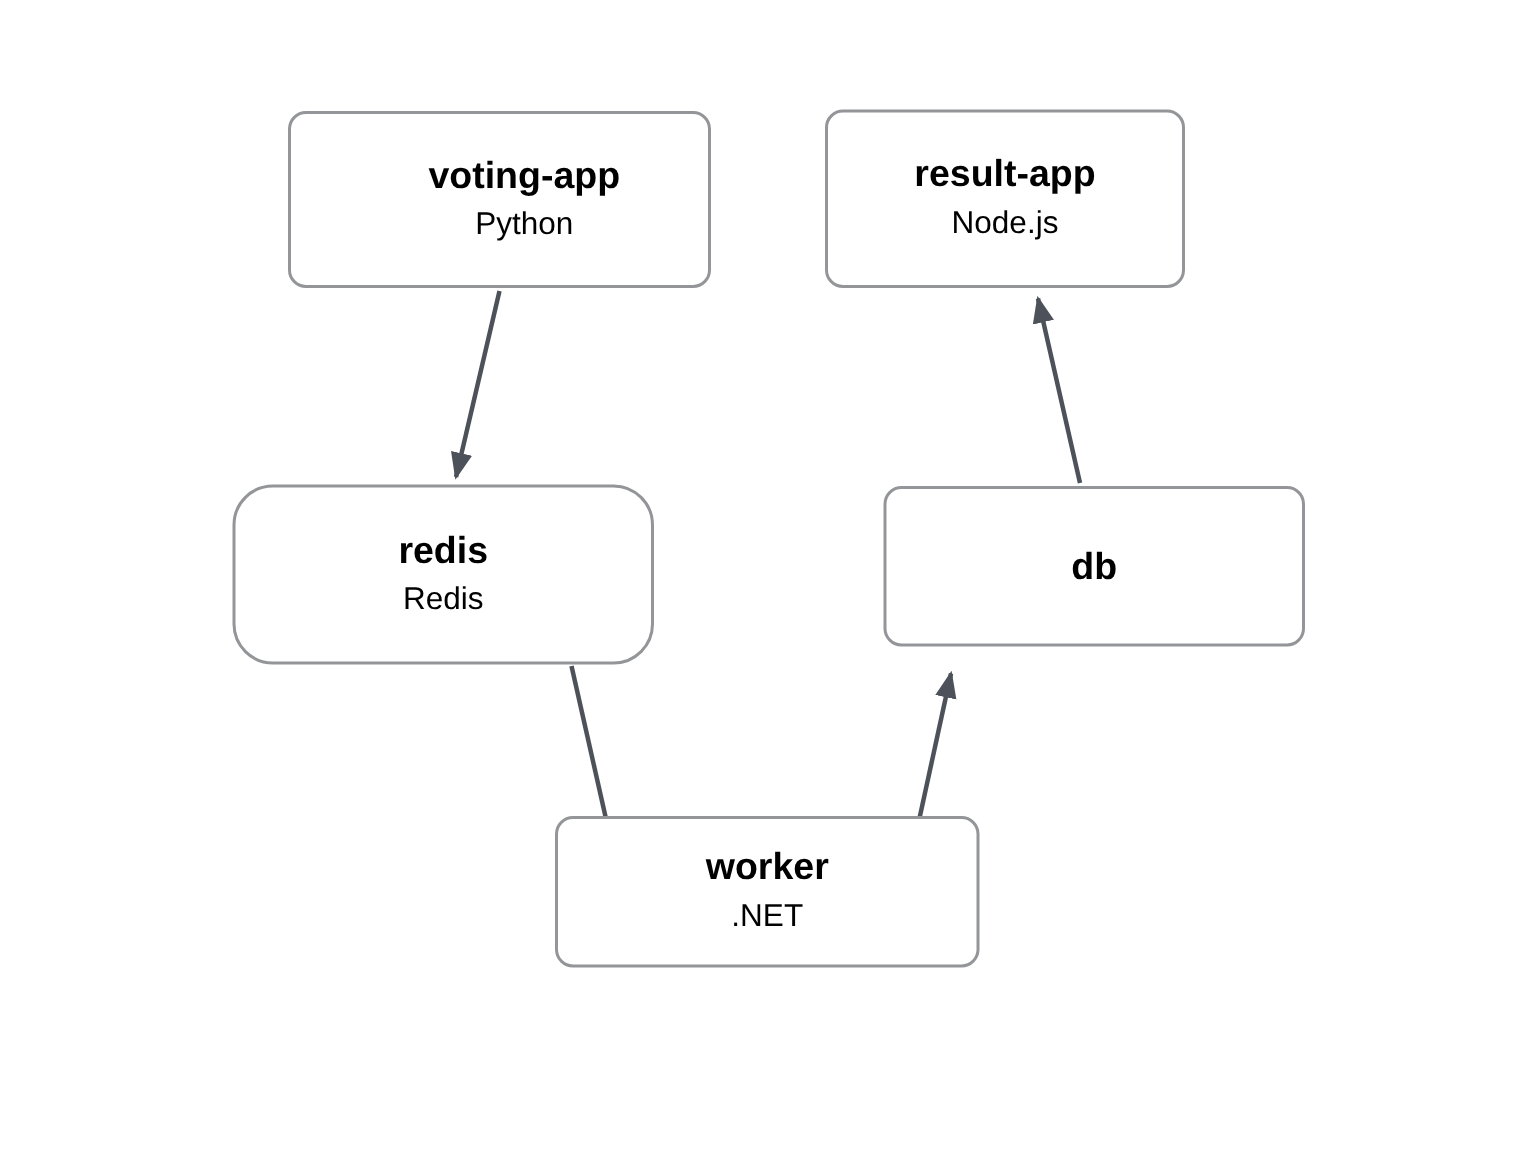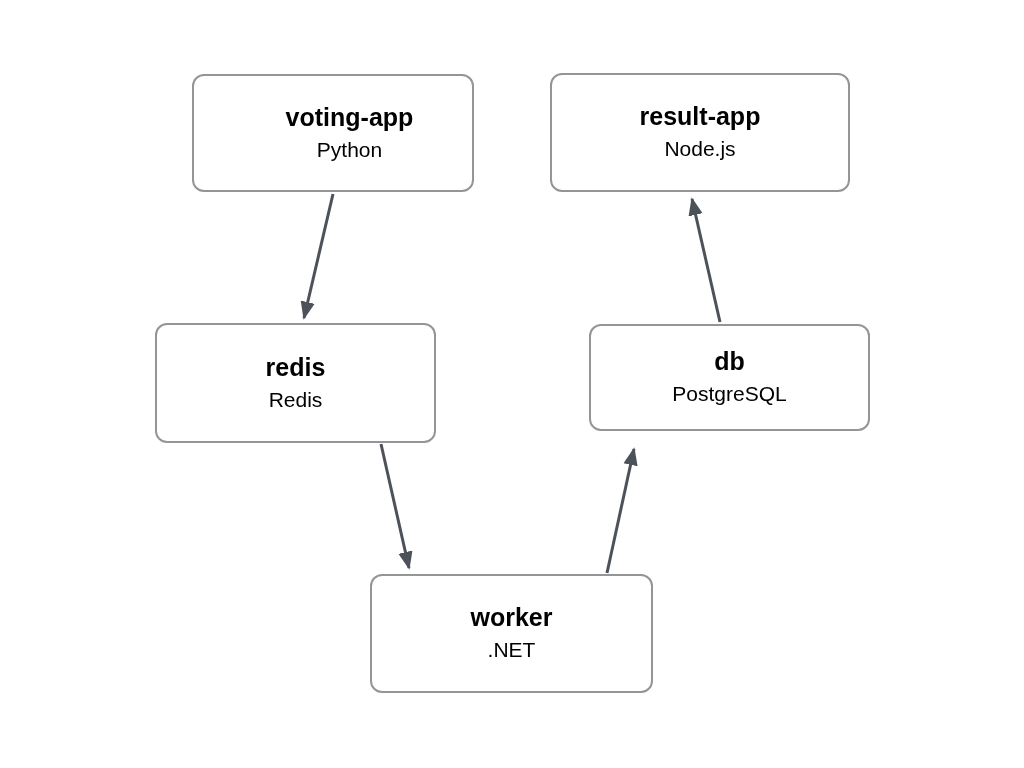--- a/index.html
+++ b/index.html
@@ -53,24 +53,24 @@
   }
   .node-subtitle {
     font-size: 21px;
     font-weight: normal;
     color: var(--text);
     line-height: 30px;
     white-space: nowrap;
   }
 
   .n-voting-app { left: 192px; top: 74px;  width: 282px; height: 118px; padding-left: 33px; }
-  .n-result-app { left: 550px; top: 73px;  width: 300px; height: 119px; }
-  .n-redis      { left: 155px; top: 323px; width: 281px; height: 120px; }
+  .n-result-app { left: 550px; top: 73px;  width: 240px; height: 119px; }
+  .n-redis      { left: 155px; top: 323px; width: 281px; height: 120px; border-radius: 27px; }
   .n-db         { left: 589px; top: 324px; width: 281px; height: 107px; }
-  .n-worker     { left: 370px; top: 574px; width: 283px; height: 119px; justify-content: center; }
+  .n-worker     { left: 370px; top: 544px; width: 283px; height: 101px; justify-content: center; }
 </style>
 </head>
 <body>
 
 <div class="canvas">
 
   <svg class="edges" viewBox="0 0 1024 768" xmlns="http://www.w3.org/2000/svg">
     <defs>
       <marker id="arrowhead" viewBox="0 0 10 10" refX="9" refY="5" markerWidth="6" markerHeight="6" orient="auto">
         <path d="M0,1 L10,5 L0,9 z"></path>
@@ -92,21 +92,20 @@
     <div class="node-subtitle">Node.js</div>
   </div>
 
   <div class="node n-redis">
     <div class="node-title">redis</div>
     <div class="node-subtitle">Redis</div>
   </div>
 
   <div class="node n-db">
     <div class="node-title">db</div>
-    <div class="node-subtitle">PostgreSQL</div>
   </div>
 
   <div class="node n-worker">
     <div class="node-title">worker</div>
     <div class="node-subtitle">.NET</div>
   </div>
 
 </div>
 
 </body></html>

